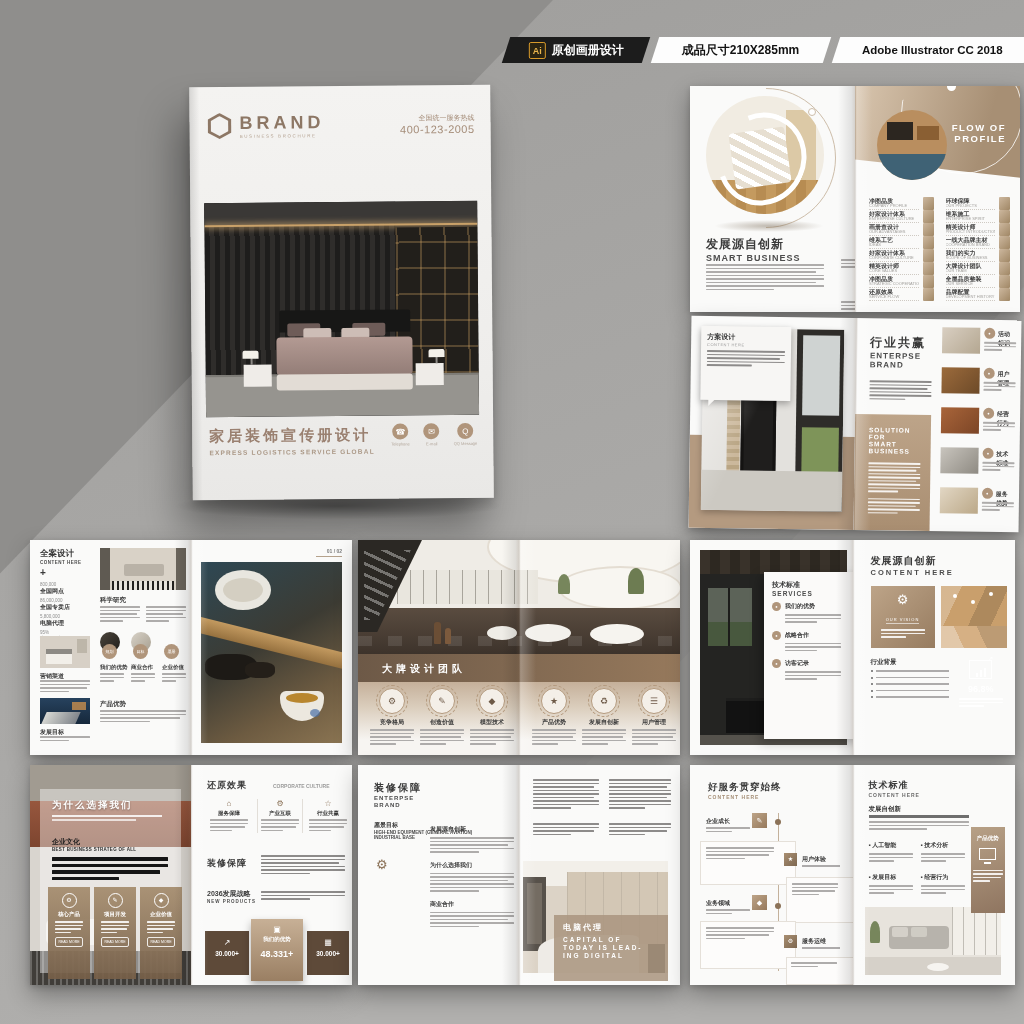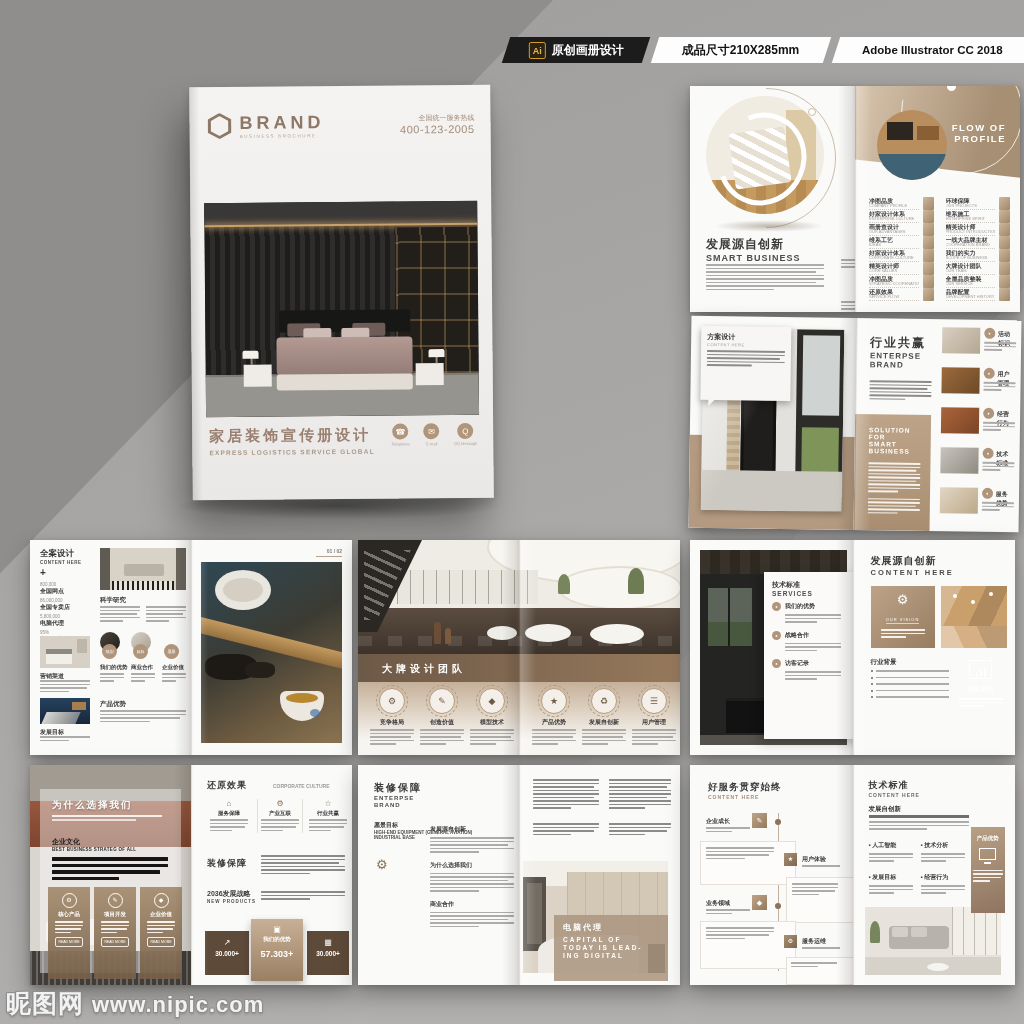--- a/index.html
+++ b/index.html
@@ -857,21 +857,21 @@
           <div class="ln"></div>
           <div class="ln"></div>
         </div>
       <div class="a" style="left:14px;top:166px;width:44px;height:44px;background:#5e4a39;text-align:center;color:#fff">
         <div style="font-size:8px;margin-top:7px">↗</div>
         <div style="font-weight:bold;font-size:6.5px;margin-top:3px">30.000+</div>
       </div>
       <div class="a" style="left:60px;top:154px;width:52px;height:62px;background:linear-gradient(180deg,#c7b096,#9a7f63);box-shadow:0 4px 8px rgba(0,0,0,.3);text-align:center;color:#fff;z-index:5">
         <div style="font-size:8px;margin-top:6px">▣</div>
         <div style="font-weight:bold;font-size:5.5px;margin-top:2px">我们的优势</div>
-        <div style="font-weight:bold;font-size:9px;margin-top:6px">57.303+</div>
+        <div style="font-weight:bold;font-size:9px;margin-top:6px">48.331+</div>
       </div>
       <div class="a" style="left:116px;top:166px;width:42px;height:44px;background:#5e4a39;text-align:center;color:#fff">
         <div style="font-size:8px;margin-top:7px">▦</div>
         <div style="font-weight:bold;font-size:6.5px;margin-top:3px">30.000+</div>
       </div>
     </div>
     <div class="fold"></div>
   </div>
 
   <div class="sp" style="left:358px;top:765px;width:322px;height:220px">
@@ -1091,17 +1091,13 @@
         <div class="a" style="left:20%;top:30%;width:12%;height:14%;background:#d4d0c9;border-radius:2px"></div>
         <div class="a" style="left:34%;top:30%;width:12%;height:14%;background:#cfccc4;border-radius:2px"></div>
         <div class="a" style="left:0;bottom:0;width:100%;height:26%;background:#d6d1c9"></div>
         <div class="a" style="left:46%;bottom:6%;width:22px;height:8px;background:#f6f4f0;border-radius:50%"></div>
         <div class="a" style="left:4%;top:20%;width:10px;height:22px;background:#77865c;border-radius:50% 50% 10% 10%"></div>
       </div>
     </div>
     <div class="fold"></div>
   </div>
 
-  <div class="a wm">
-    <span>昵图网</span>
-    <small>www.nipic.com</small>
-  </div>
 </div>
 
 </body></html>

